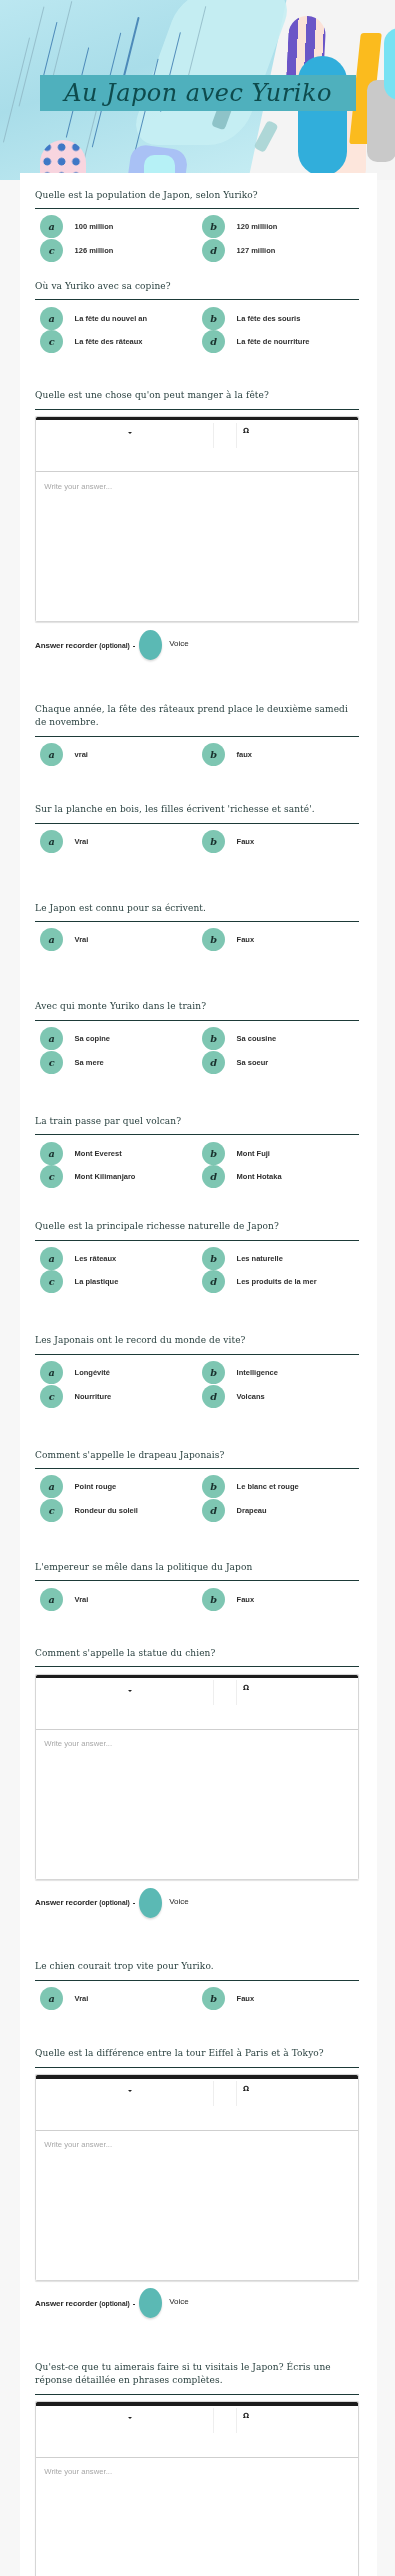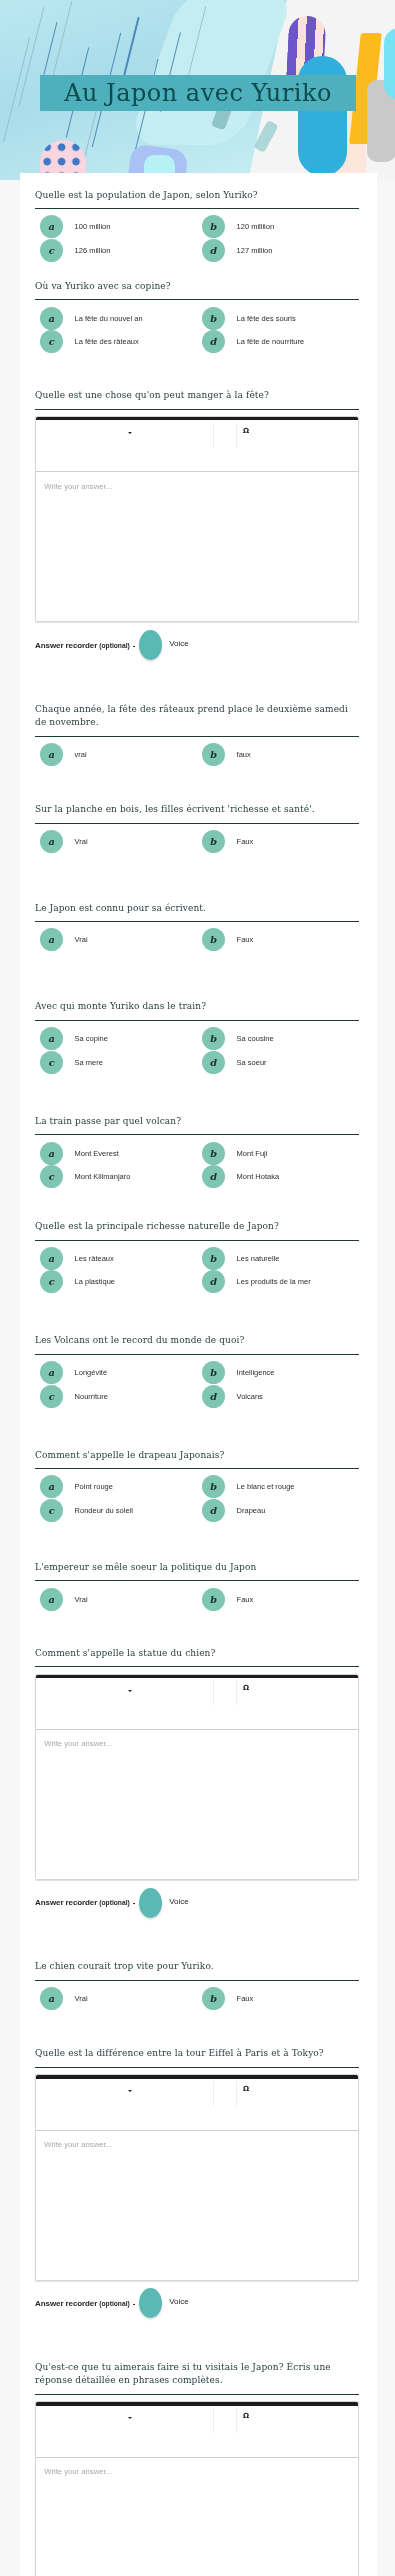--- a/index.html
+++ b/index.html
@@ -30,21 +30,21 @@
   .header .cyan { position: absolute; left: 384px; top: 28px; width: 31px; height: 72px; background: #77e2f3; border-radius: 15.5px; }
   .header .peach { position: absolute; left: 330px; top: 108px; width: 36px; height: 72px; background: #fde6dc; border-radius: 10.3px; }
   .header .tealsmudge { position: absolute; left: 216px; top: 98px; width: 14.4px; height: 31px; background: #7fb8bd; transform: rotate(20deg); border-radius: 4.1px; opacity: .8; }
   .header .tealsmudge2 { position: absolute; left: 260px; top: 121px; width: 12.4px; height: 31px; background: #9ccfcf; transform: rotate(28deg); border-radius: 4.1px; opacity: .8; }
   .header .title-box {
     position: absolute; left: 40px; top: 75px; width: 316px; height: 36px;
     background: #4fb0bd; display: flex; align-items: center; justify-content: center;
   }
   .header .title-box h1 {
     font-family: "DejaVu Serif", "Liberation Serif", serif; font-weight: normal;
-    font-size: 24px; letter-spacing: 0.5px; color: #0e4b4d; white-space: nowrap;
+    font-size: 24px; letter-spacing: 0.5px; color: #0e4b4d; white-space: nowrap; font-style: italic;
   }
 
   
   .card {
     position: absolute; left: 19.6px; top: 173px; width: 357px; height: 2567px;
     background: #ffffff; padding: 0 17.5px 0 15.5px;
   }
 
   .question { position: relative; }
   .q-title {
@@ -52,21 +52,21 @@
     font-size: 9px; line-height: 13.4px; color: #29403f; letter-spacing: 0.1px;
     padding-bottom: 6.2px; border-bottom: 0.8px solid #1d3a38;
   }
   .options { display: grid; grid-template-columns: 162px 162px; row-gap: 11.3px; padding: 6.2px 0 0 5.2px; }
   .option { display: flex; align-items: center; height: 23px; cursor: pointer; }
   .bubble {
     width: 23px; height: 23px; border-radius: 50%; background: #7ec6b2;
     display: flex; align-items: center; justify-content: center; flex: 0 0 23px;
     font-family: "DejaVu Serif", serif; font-style: italic; font-weight: bold; font-size: 9.8px; color: #19302d;
   }
-  .opt-label { margin-left: 11.3px; font-size: 7.5px; color: #2e2e2e; }
+  .opt-label { margin-left: 11.3px; font-size: 7.5px; color: #2e2e2e; font-weight: bold; }
 
   
   .editor { margin-top: 6.7px; border: 0.5px solid #d6d6d6; border-radius: 1.5px; box-shadow: 0 0.5px 1px rgba(0,0,0,.12); }
   .editor .topbar { height: 3.1px; background: #1c1c1c; border-radius: 1.5px 1.5px 0 0; }
   .editor .toolbar { height: 52px; border-bottom: 0.8px solid #cfcfcf; position: relative; }
   .editor .tb-dropdown { position: absolute; left: 0; top: 0; width: 177px; height: 25px; display: flex; align-items: center; justify-content: center; cursor: pointer; }
   .editor .caret { width: 0; height: 0; border-left: 2.1px solid transparent; border-right: 2.1px solid transparent; border-top: 2.6px solid #222; margin-left: 10.3px; }
   .editor .tb-sep { position: absolute; left: 177px; top: 2.1px; width: 24px; height: 25px; border-left: 0.5px solid #eee; border-right: 0.5px solid #eee; }
   .editor .tb-omega { position: absolute; left: 207px; top: 5.2px; font-weight: bold; font-size: 7.2px; color: #222; cursor: pointer; font-family: "DejaVu Sans", sans-serif; }
   .editor textarea {
@@ -285,21 +285,21 @@
           <span class="opt-label">La plastique</span>
         </div>
       <div class="option" style="margin-top:-10.8px">
           <span class="bubble">d</span>
           <span class="opt-label">Les produits de la mer</span>
         </div>
     </div>
   </div>
 
   <div class="question" style="margin-top:41px">
-    <h2 class="q-title">Les Volcans ont le record du monde de quoi?</h2>
+    <h2 class="q-title">Les Japonais ont le record du monde de vite?</h2>
     <div class="options">
       <div class="option">
           <span class="bubble">a</span>
           <span class="opt-label">Longévité</span>
         </div>
       <div class="option">
           <span class="bubble">b</span>
           <span class="opt-label">Intelligence</span>
         </div>
       <div class="option" style="margin-top:-10.8px">
@@ -329,21 +329,21 @@
           <span class="opt-label">Rondeur du soleil</span>
         </div>
       <div class="option" style="margin-top:-10.8px">
           <span class="bubble">d</span>
           <span class="opt-label">Drapeau</span>
         </div>
     </div>
   </div>
 
   <div class="question" style="margin-top:39px">
-    <h2 class="q-title">L'empereur se mêle soeur la politique du Japon</h2>
+    <h2 class="q-title">L'empereur se mêle dans la politique du Japon</h2>
     <div class="options">
       <div class="option">
           <span class="bubble">a</span>
           <span class="opt-label">Vrai</span>
         </div>
       <div class="option">
           <span class="bubble">b</span>
           <span class="opt-label">Faux</span>
         </div>
     </div>

